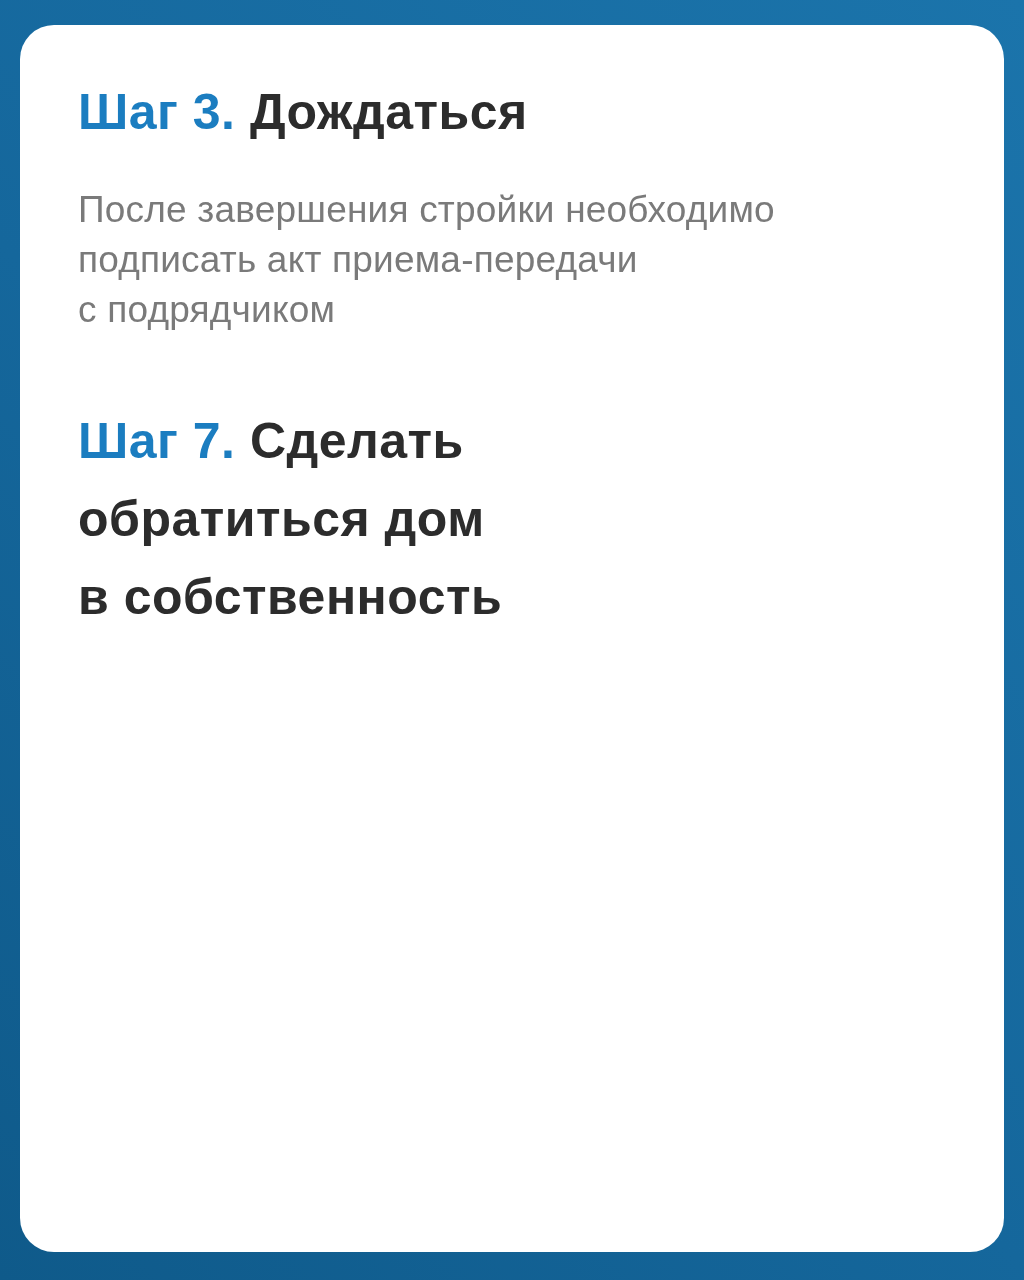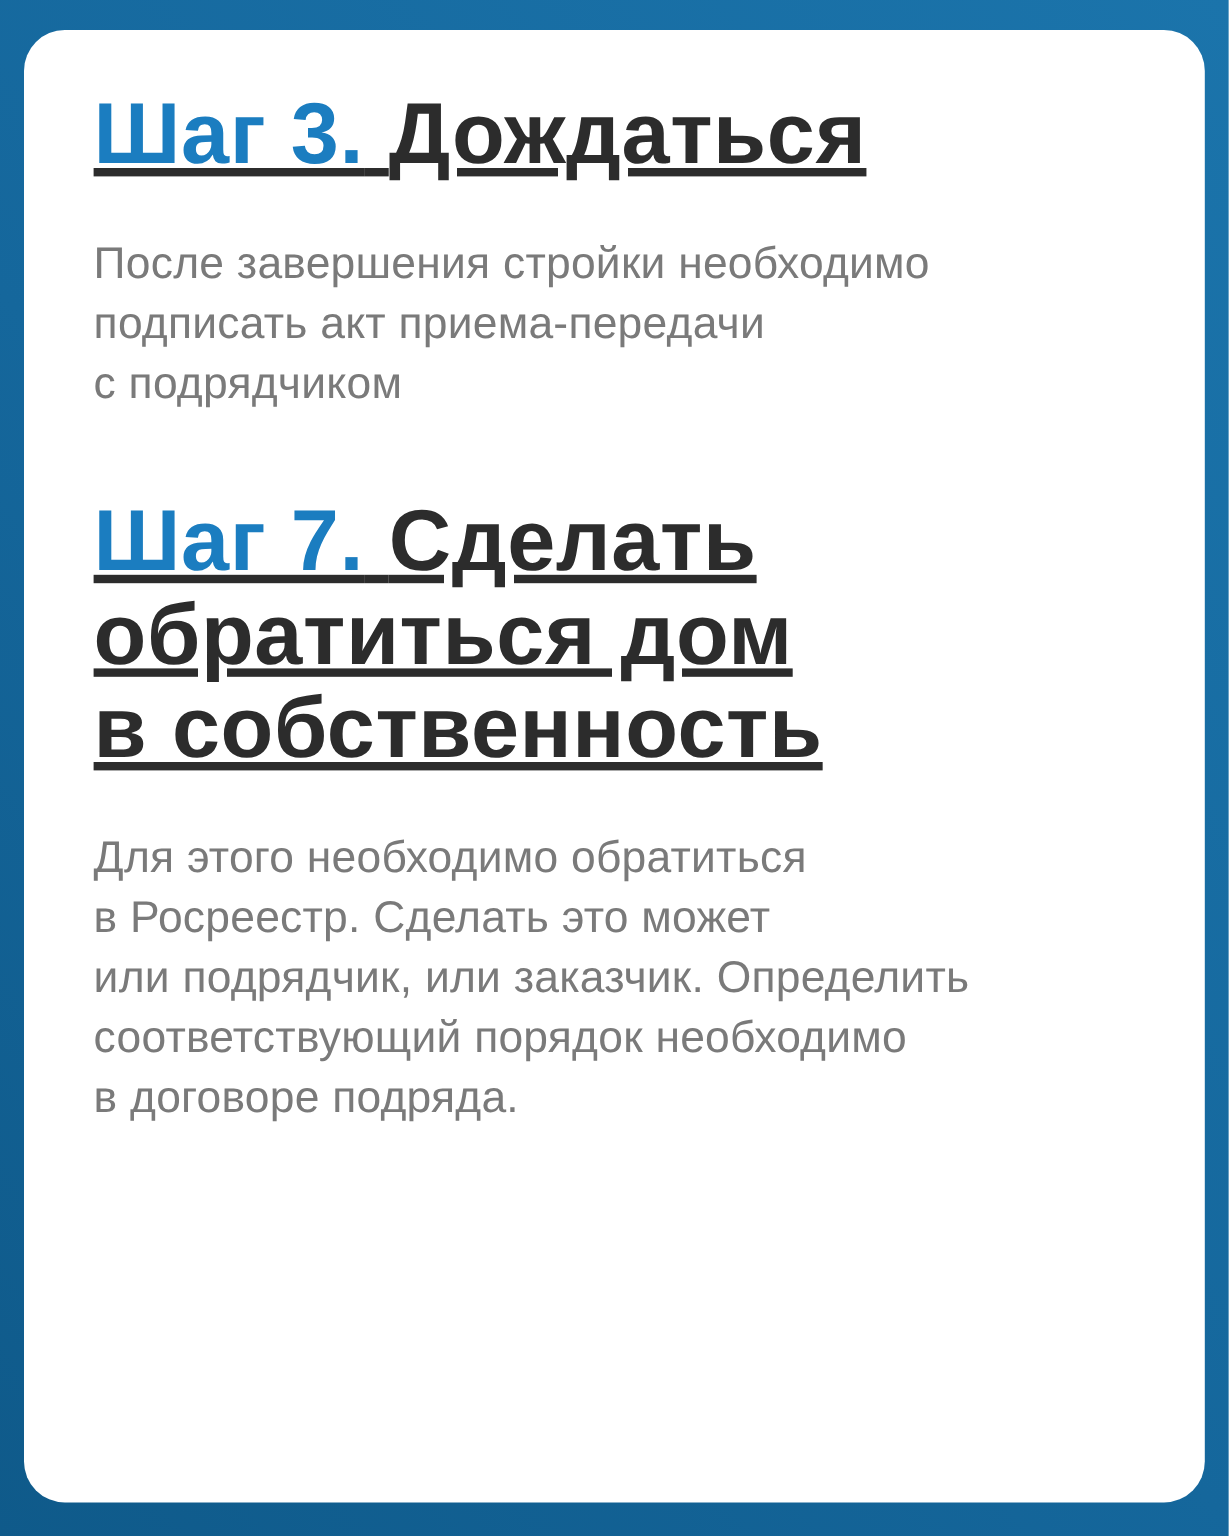--- a/index.html
+++ b/index.html
@@ -18,36 +18,35 @@
     position: absolute;
     top: 25px;
     left: 20px;
     width: 984px;
     height: 1227px;
     background: #ffffff;
     border-radius: 34px;
     padding: 48px 56px 0 58px;
   }
   .heading {
-    font-size: 72px;
+    font-size: 50px;
     line-height: 78px;
     font-weight: 700;
     color: #2c2c2c;
     letter-spacing: 0.5px;
-    text-decoration: underline;
   }
   .step-label {
     color: #1b7dc0;
   }
   .title-rest {
     display: block;
     white-space: pre-line;
   }
   .body-text {
-    margin-top: 44px;
+    margin-top: 34px;
     font-size: 37px;
     line-height: 50px;
     font-weight: 400;
     color: #7a7a7a;
     white-space: pre-line;
     letter-spacing: 0.2px;
   }
   .step-section + .step-section {
     margin-top: 67px;
   }
@@ -61,21 +60,16 @@
     <section class="step-section">
       <h1 class="heading"><span class="step-label">Шаг 3.</span> <span>Дождаться</span></h1>
       <p class="body-text">После завершения стройки необходимо
 подписать акт приема-передачи
 с подрядчиком</p>
     </section>
 
     <section class="step-section">
       <h1 class="heading"><span class="step-label">Шаг 7.</span> <span>Сделать</span><span class="title-rest">обратиться дом
 в собственность</span></h1>
-      <p class="body-text">Для этого необходимо обратиться
-в Росреестр. Сделать это может
-или подрядчик, или заказчик. Определить
-соответствующий порядок необходимо
-в договоре подряда.</p>
     </section>
 
   </div>
 </div>
 
 </body></html>

